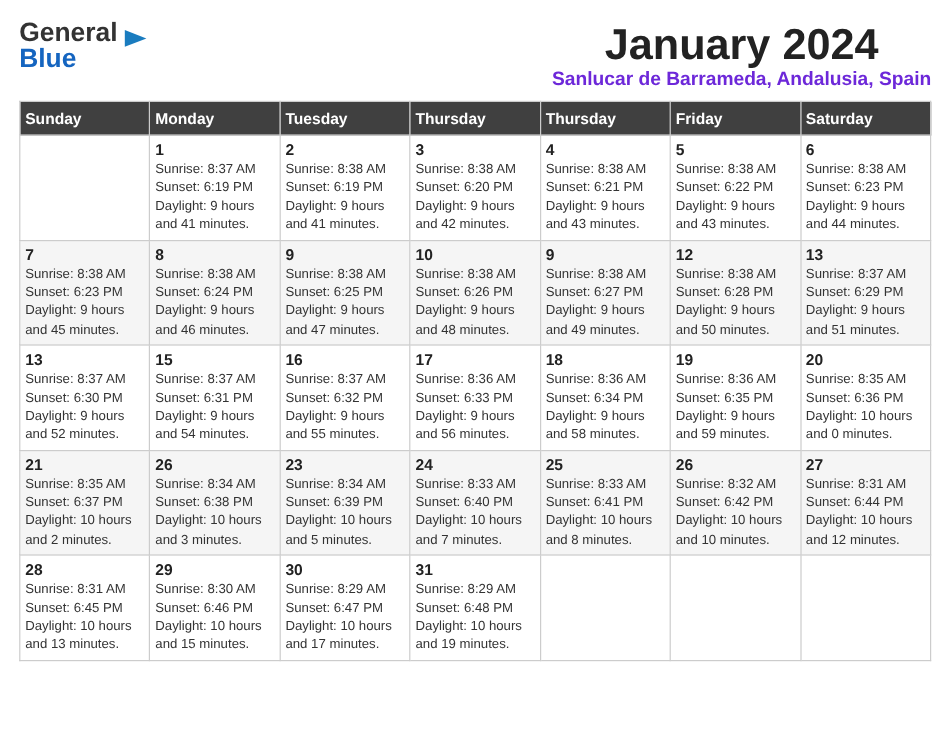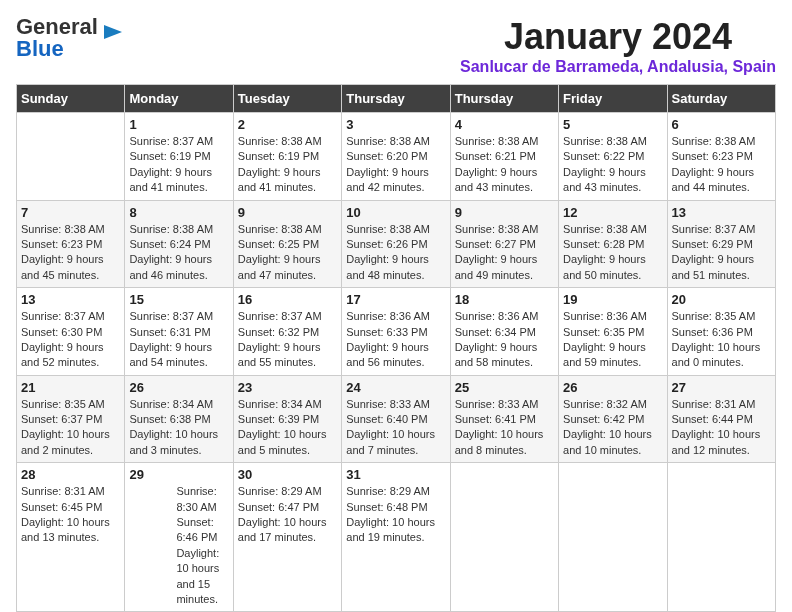--- a/index.html
+++ b/index.html
@@ -320,21 +320,21 @@
       <tr>
         <td>
           <span class="day-number">28</span>
           <div class="day-info" style="white-space: pre-line;">Sunrise: 8:31 AM
 Sunset: 6:45 PM
 Daylight: 10 hours
 and 13 minutes.</div>
         </td>
         <td>
           <span class="day-number">29</span>
-          <div class="day-info" style="white-space: pre-line; margin-left: 47px;">Sunrise: 8:30 AM
+          <div class="day-info" style="white-space: pre-line;">Sunrise: 8:30 AM
 Sunset: 6:46 PM
 Daylight: 10 hours
 and 15 minutes.</div>
         </td>
         <td>
           <span class="day-number">30</span>
           <div class="day-info" style="white-space: pre-line;">Sunrise: 8:29 AM
 Sunset: 6:47 PM
 Daylight: 10 hours
 and 17 minutes.</div>

